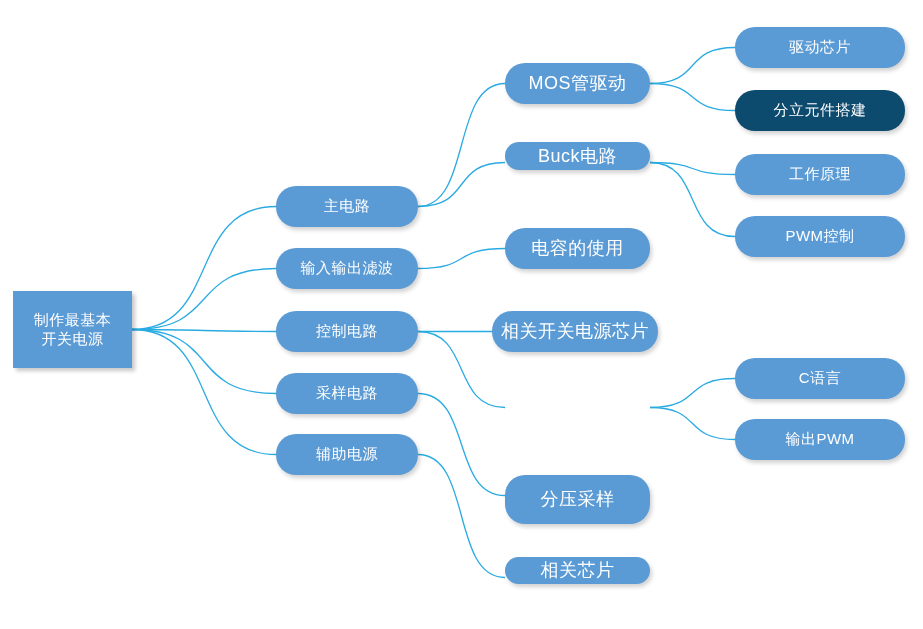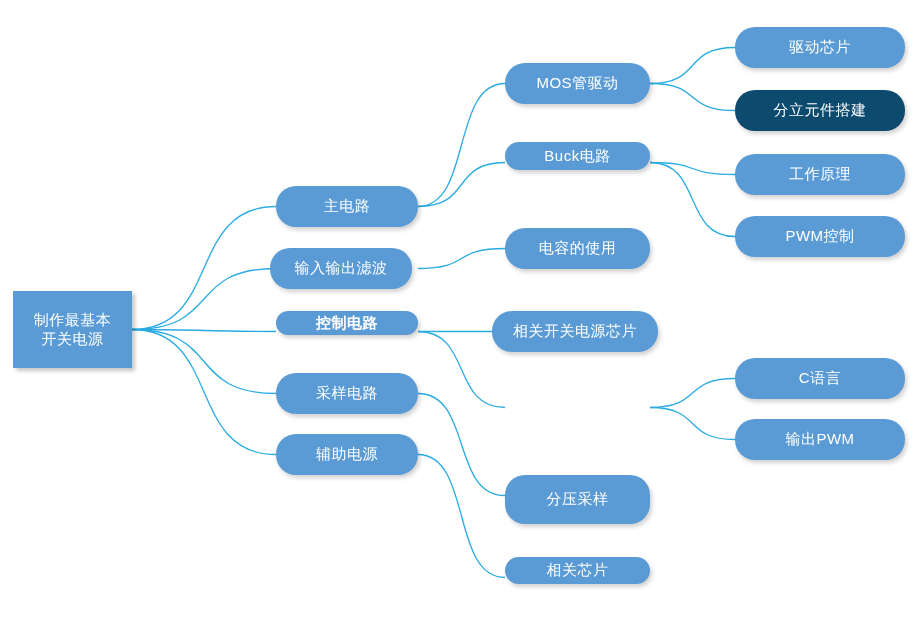--- a/index.html
+++ b/index.html
@@ -42,21 +42,21 @@
     box-shadow: 2px 3px 4px rgba(0,0,0,0.18);
     white-space: pre-line;
     user-select: none;
   }
   .node.root {
     border-radius: 0;
     background: #5b9bd5;
     box-shadow: 3px 3px 4px rgba(0,0,0,0.22);
   }
   .lvl1 { font-size: 15px; }
-  .lvl2 { font-size: 15px; }
+  .lvl2 { font-size: 18px; }
   .lvl3 { font-size: 15px; }
 </style>
 </head>
 <body>
 
 <div id="canvas">
   <svg id="edges" viewBox="0 0 923 629" width="923" height="629">
       <path d="M 132 329.5 C 221.28 329.5, 186.72 206.5, 276 206.5" fill="none" stroke="#29abe2" stroke-width="1.3"></path>
       <path d="M 132 329.5 C 221.28 329.5, 186.72 268.5, 276 268.5" fill="none" stroke="#29abe2" stroke-width="1.3"></path>
       <path d="M 132 329.5 C 221.28 329.5, 186.72 331.5, 276 331.5" fill="none" stroke="#29abe2" stroke-width="1.3"></path>
@@ -74,22 +74,22 @@
       <path d="M 650 162.5 C 702.7 162.5, 682.3 174.5, 735 174.5" fill="none" stroke="#29abe2" stroke-width="1.3"></path>
       <path d="M 650 162.5 C 702.7 162.5, 682.3 236.5, 735 236.5" fill="none" stroke="#29abe2" stroke-width="1.3"></path>
       <path d="M 650 407.5 C 702.7 407.5, 682.3 378.5, 735 378.5" fill="none" stroke="#29abe2" stroke-width="1.3"></path>
       <path d="M 650 407.5 C 702.7 407.5, 682.3 439.5, 735 439.5" fill="none" stroke="#29abe2" stroke-width="1.3"></path>
     </svg>
 
   <div class="node root lvl1" style="left: 13px; top: 291px; width: 119px; height: 77px; background: rgb(91, 155, 213); color: rgb(255, 255, 255);">制作最基本
 开关电源</div>
 
   <div class="node lvl1" style="left: 276px; top: 186px; width: 142px; height: 41px; background: rgb(91, 155, 213); color: rgb(255, 255, 255);">主电路</div>
-  <div class="node lvl1" style="left: 270px; top: 248px; width: 142px; height: 41px; background: rgb(91, 155, 213); color: rgb(255, 255, 255);">输入输出滤波</div>
-  <div class="node lvl1" style="left: 276px; top: 311px; width: 142px; height: 24px; background: rgb(91, 155, 213); color: rgb(255, 255, 255); font-weight: bold;">控制电路</div>
+  <div class="node lvl1" style="left: 276px; top: 248px; width: 142px; height: 41px; background: rgb(91, 155, 213); color: rgb(255, 255, 255);">输入输出滤波</div>
+  <div class="node lvl1" style="left: 276px; top: 311px; width: 142px; height: 41px; background: rgb(91, 155, 213); color: rgb(255, 255, 255);">控制电路</div>
   <div class="node lvl1" style="left: 276px; top: 373px; width: 142px; height: 41px; background: rgb(91, 155, 213); color: rgb(255, 255, 255);">采样电路</div>
   <div class="node lvl1" style="left: 276px; top: 434px; width: 142px; height: 41px; background: rgb(91, 155, 213); color: rgb(255, 255, 255);">辅助电源</div>
 
   <div class="node lvl2" style="left: 505px; top: 63px; width: 145px; height: 41px; background: rgb(91, 155, 213); color: rgb(255, 255, 255);">MOS管驱动</div>
   <div class="node lvl2" style="left: 505px; top: 142px; width: 145px; height: 28px; background: rgb(91, 155, 213); color: rgb(255, 255, 255);">Buck电路</div>
   <div class="node lvl2" style="left: 505px; top: 228px; width: 145px; height: 41px; background: rgb(91, 155, 213); color: rgb(255, 255, 255);">电容的使用</div>
   <div class="node lvl2" style="left: 492px; top: 311px; width: 166px; height: 41px; background: rgb(91, 155, 213); color: rgb(255, 255, 255);">相关开关电源芯片</div>
   <div class="node lvl2" style="left: 505px; top: 475px; width: 145px; height: 49px; background: rgb(91, 155, 213); color: rgb(255, 255, 255);">分压采样</div>
   <div class="node lvl2" style="left: 505px; top: 557px; width: 145px; height: 27px; background: rgb(91, 155, 213); color: rgb(255, 255, 255);">相关芯片</div>
 

